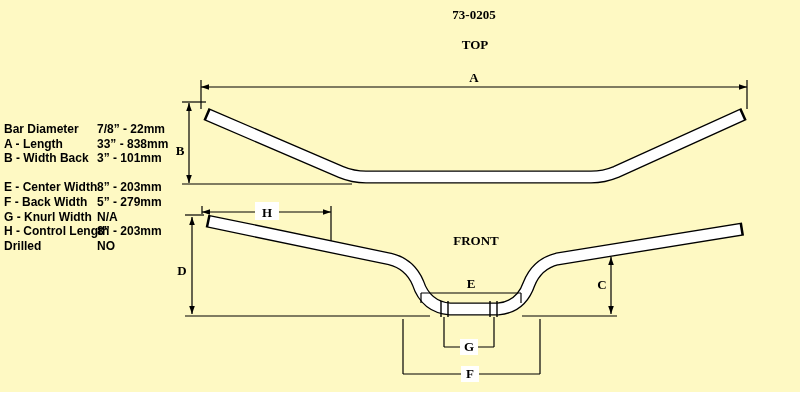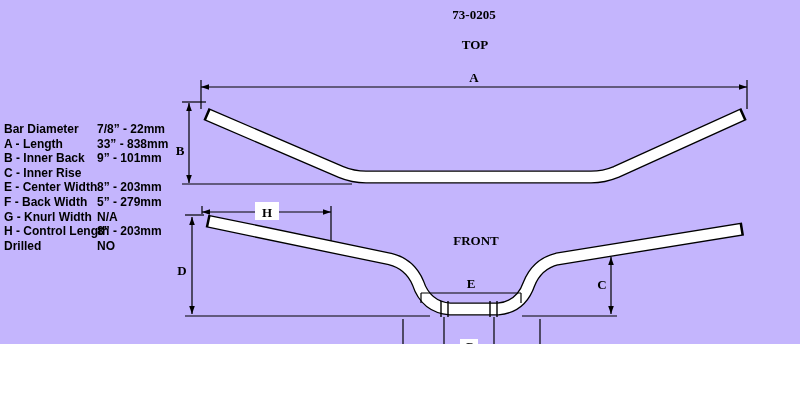--- a/index.html
+++ b/index.html
@@ -1,16 +1,16 @@
 <!DOCTYPE html>
 <html><head>
 <meta charset="utf-8">
 <style>
   html,body{margin:0;padding:0;background:#ffffff;}
-  #stage{position:relative;width:800px;height:344px;background:#c4b5fd;overflow:hidden;
+  #stage{position:relative;width:800px;height:392px;background:#fef9c3;overflow:hidden;
          font-family:"Liberation Serif",serif;}
   #diagram{position:absolute;left:0;top:0;}
   .t{font-family:"Liberation Serif",serif;font-weight:bold;font-size:13px;fill:#000;text-anchor:middle;}
   .dim{stroke:#000;stroke-width:1.2;fill:none;}
   .tube-outer{stroke:#000;stroke-width:13;fill:none;stroke-linejoin:round;}
   .tube-inner{stroke:#fff;stroke-width:10.4;fill:none;stroke-linejoin:round;}
   .knurl{stroke:#000;stroke-width:1.4;}
   .mask{fill:#fff;}
   .spec-table{position:absolute;left:4px;top:122px;width:220px;
               font-family:Liberation Sans, sans-serif;font-weight:bold;font-size:12px;color:#000;}
@@ -99,25 +99,24 @@
   <div class="spec-table">
     <div class="spec-row">
       <span class="spec-label">Bar Diameter</span>
       <span class="spec-value">7/8” - 22mm</span>
     </div>
     <div class="spec-row">
       <span class="spec-label">A - Length</span>
       <span class="spec-value">33” - 838mm</span>
     </div>
     <div class="spec-row">
-      <span class="spec-label">B - Inner Back</span>
-      <span class="spec-value">9” - 101mm</span>
+      <span class="spec-label">B - Width Back</span>
+      <span class="spec-value">3” - 101mm</span>
     </div>
     <div class="spec-row">
-      <span class="spec-label">C - Inner Rise</span>
     </div>
     <div class="spec-row">
       <span class="spec-label">E - Center Width</span>
       <span class="spec-value">8” - 203mm</span>
     </div>
     <div class="spec-row">
       <span class="spec-label">F - Back Width</span>
       <span class="spec-value">5” - 279mm</span>
     </div>
     <div class="spec-row">

